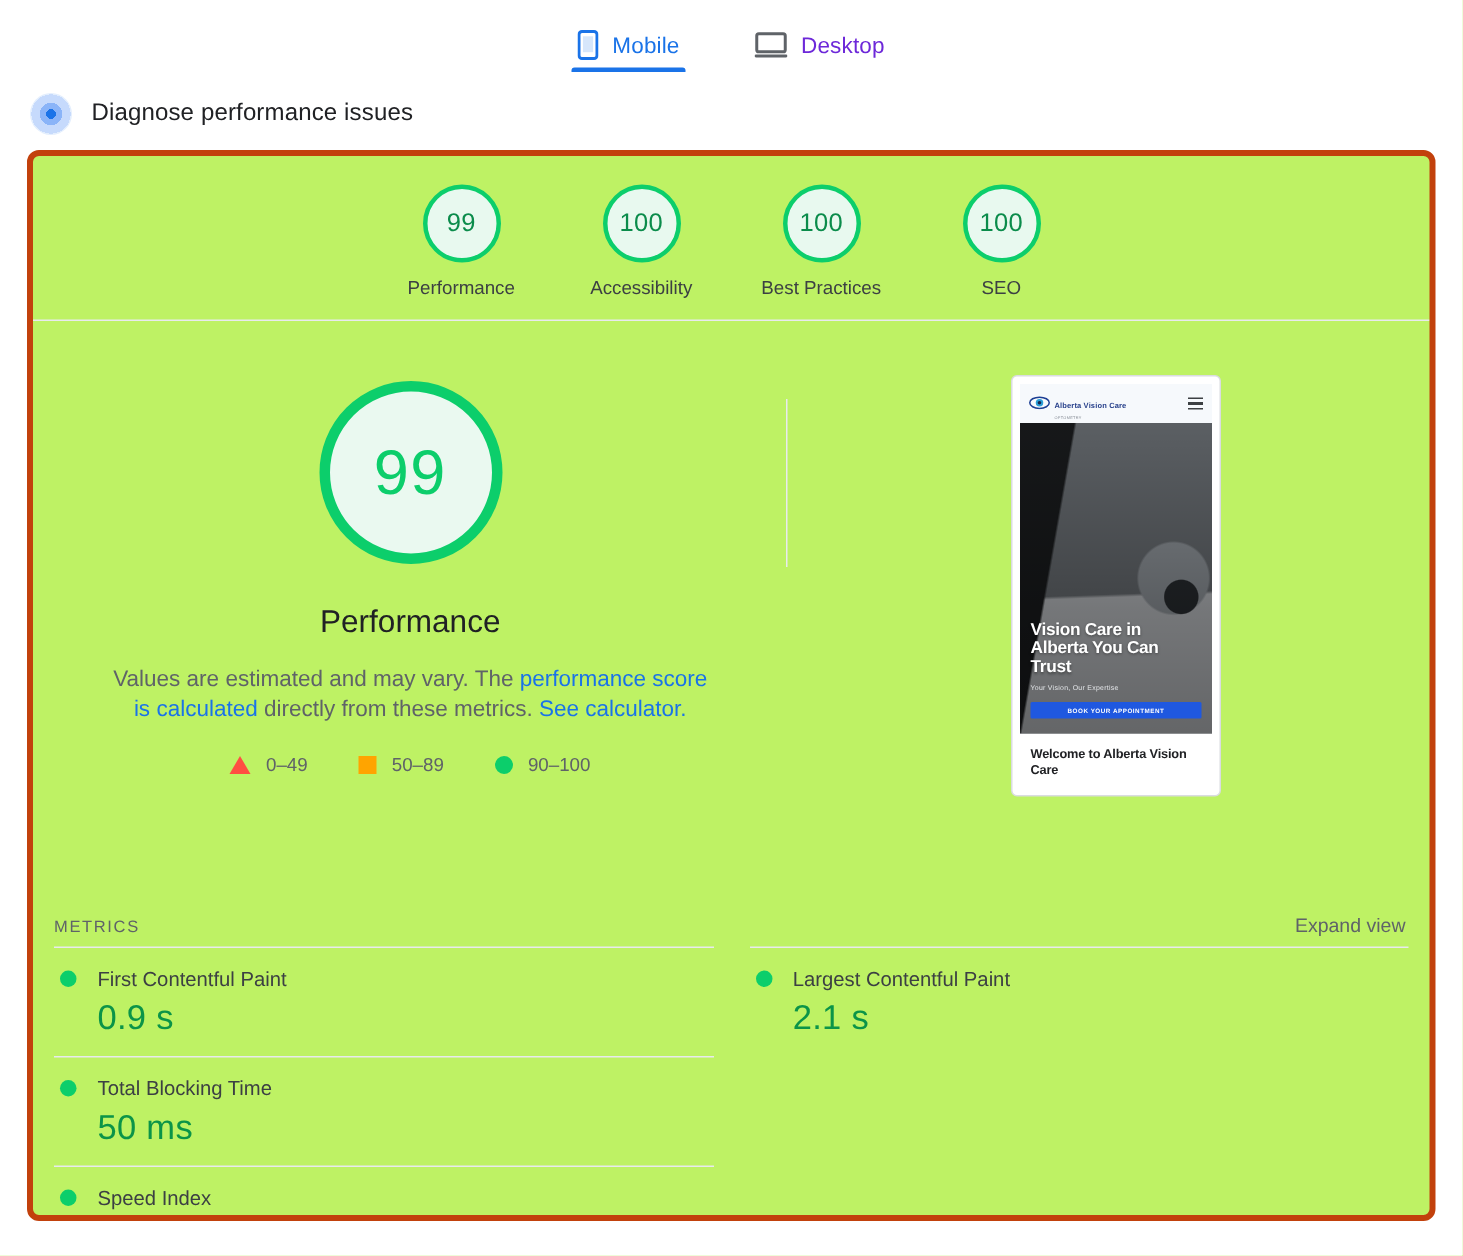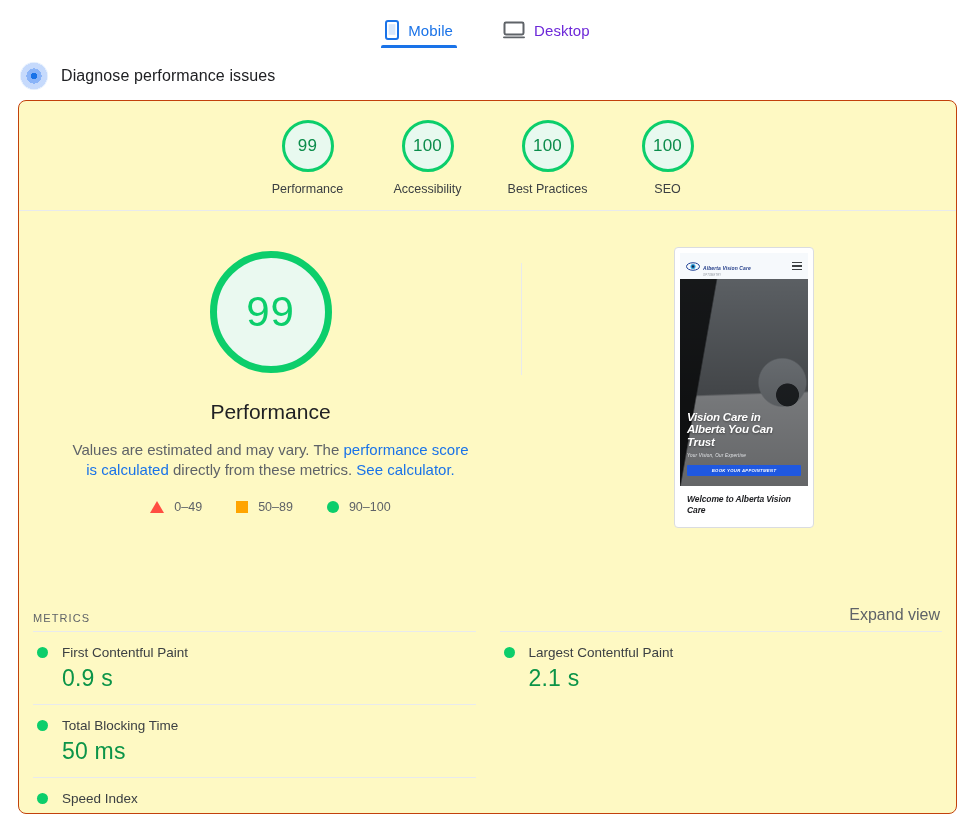--- a/index.html
+++ b/index.html
@@ -60,23 +60,23 @@
   }
   .diagnose-title {
     font-size: 16px;
     color: #202124;
     letter-spacing: .1px;
   }
 
   
   .card {
     margin: 0 18px;
-    border: 1px solid #c2410c;
+    border: 4px solid #c2410c;
     border-radius: 8px;
-    background: #fef9c3;
+    background: #bef264;
     overflow: hidden;
     height: 714px;
   }
 
   
   .scores {
     display: flex;
     justify-content: center;
     gap: 0;
     padding: 19px 0 14px 0;
@@ -193,21 +193,20 @@
     overflow: hidden;
     position: relative;
     margin-left: 10px;
   }
   .th-pad { padding: 5px; height: 100%; }
   .th-inner {
     height: 100%;
     background: #fff;
     display: flex;
     flex-direction: column;
-    font-style: italic;
   }
   .th-nav {
     height: 26px;
     background: #f6f9fc;
     display: flex;
     align-items: center;
     justify-content: space-between;
     padding: 0 6px;
     flex: none;
   }
@@ -295,21 +294,21 @@
     align-items: flex-end;
     justify-content: space-between;
     padding: 0 16px 7px 14px;
   }
   .metrics-title {
     font-size: 11px;
     letter-spacing: 1.1px;
     color: #5f6368;
   }
   .expand-view {
-    font-size: 16px;
+    font-size: 13px;
     color: #5f6368;
     cursor: pointer;
   }
   .metrics-grid {
     display: flex;
     gap: 24px;
     padding: 0 14px;
   }
   .metrics-col { flex: 1; }
   .metric-row {

